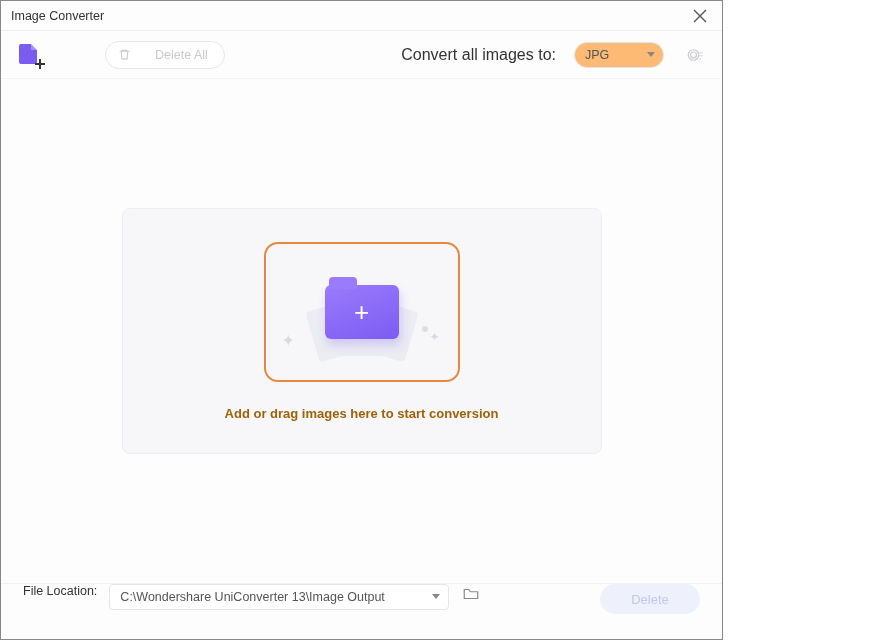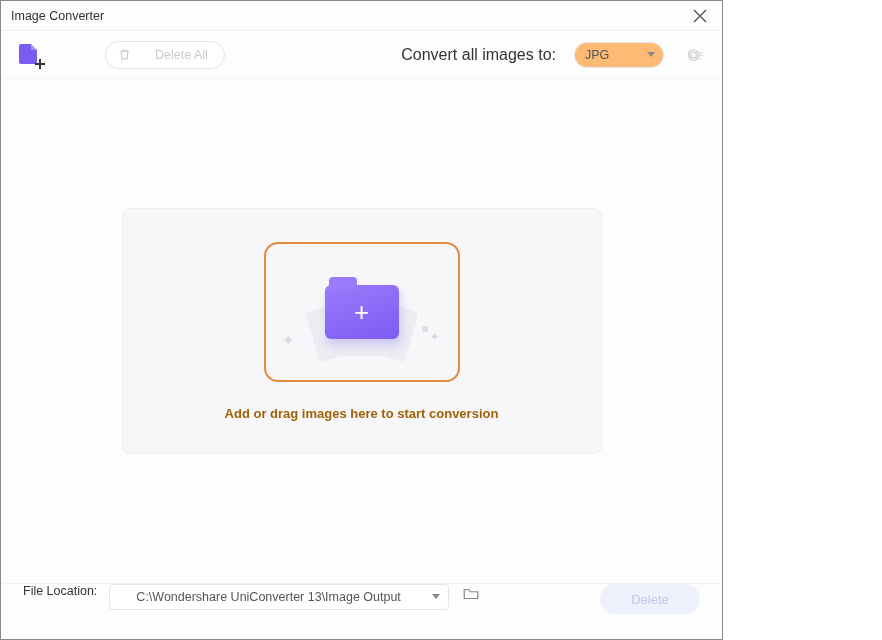--- a/index.html
+++ b/index.html
@@ -67,21 +67,21 @@
   box-shadow: 2px 6px 10px rgba(120,90,240,.25);
 }
 .folder::before{ content:""; position:absolute; top:-8px; left:4px; width:28px; height:12px; background:#9a7bfb; border-radius:4px 4px 0 0;}
 .folder .fplus{ position:absolute; left:50%; top:50%; transform:translate(-50%,-50%); color:#fff; font-size:26px; font-weight:300; line-height:1;}
 .drop-text{ font-size:13px; color:#a16207;font-weight:bold; }
 
 .footer{
   height:56px; border-top:1px solid #f1f1f4; display:flex; align-items:flex-start; padding:0 22px; gap:12px;
 }
 .footer-label{ font-size:12.5px; color:#333;}
-.path-select{ border:1px solid #e4e4ea; border-radius:4px; height:26px; width:340px; display:flex; align-items:center; padding:0 26px; font-size:12.5px; color:#555; position:relative; background:#fff;}
+.path-select{ border:1px solid #e4e4ea; border-radius:4px; height:26px; width:340px; display:flex; align-items:center; padding:0 10px; font-size:12.5px; color:#555; position:relative; background:#fff;}
 .path-select .chev{ position:absolute; right:8px; top:9px; width:0;height:0;border-left:4px solid transparent;border-right:4px solid transparent;border-top:5px solid #888;}
 .folder-btn{ width:20px; height:20px; display:flex; align-items:center; justify-content:center; color:#888;}
 .footer .spacer{flex:1;}
 .convert-btn{
   width:100px; height:30px; border-radius:16px; background:#eef0fb; color:#c3c8e8; border:none; font-size:13px;
 }
 </style>
 </head>
 <body>
 

